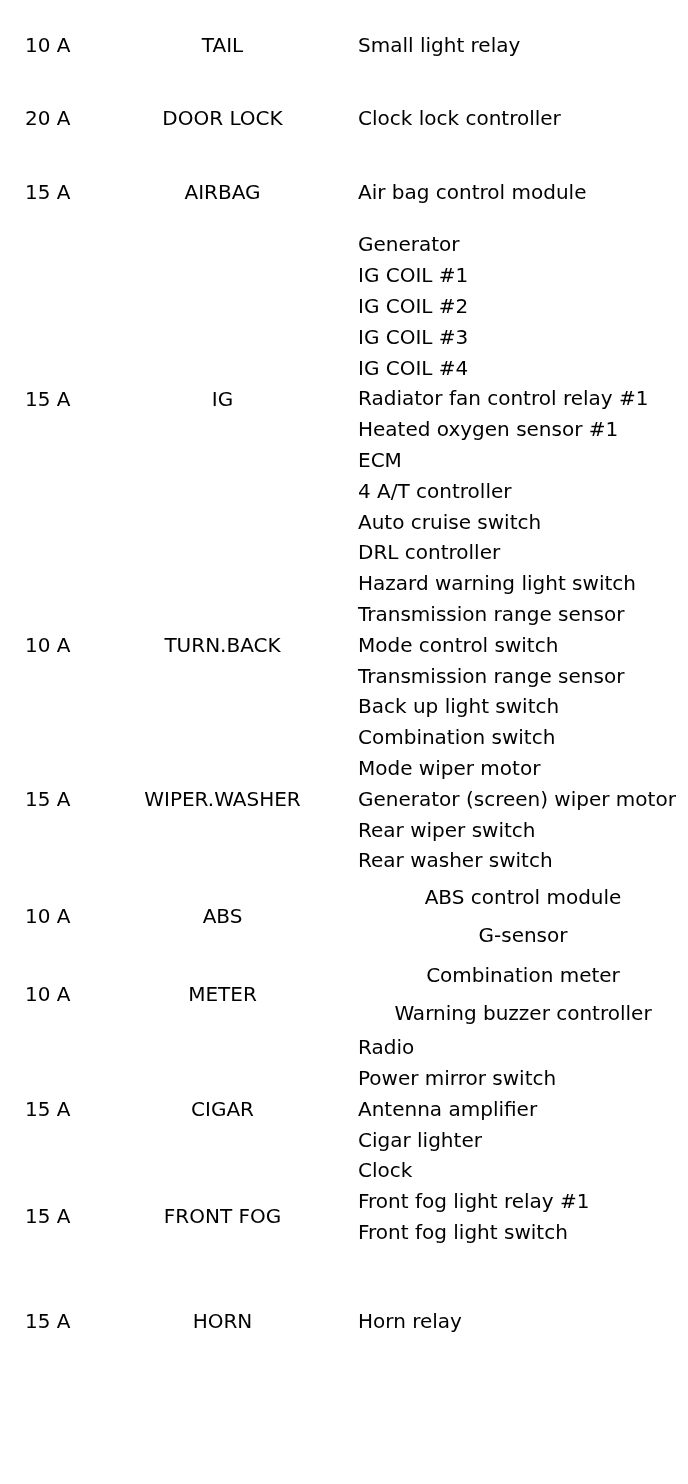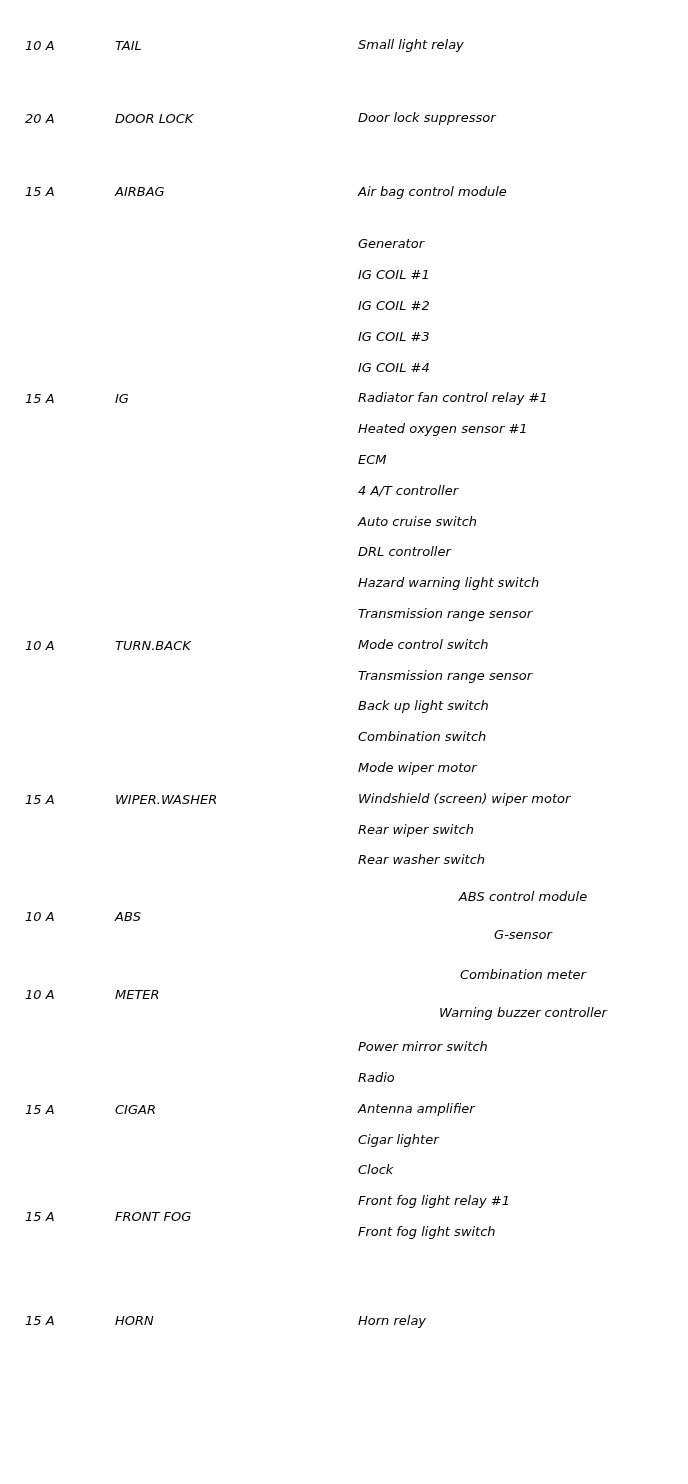--- a/index.html
+++ b/index.html
@@ -5,34 +5,34 @@
   html, body { margin: 0; padding: 0; background: #ffffff; }
   .page {
     position: relative;
     width: 688px;
     height: 1484px;
     box-sizing: border-box;
     padding-top: 30px;
     background: #ffffff;
     color: #000000;
     font-family: "DejaVu Sans", sans-serif;
-    font-size: 13px;
+    font-size: 20px;
     overflow: hidden;
-    font-style: italic;
   }
   .fuse-row { display: flex; align-items: center; }
   .col-amps {
     width: 115px;
     padding-left: 25px;
     box-sizing: border-box;
     flex-shrink: 0;
     white-space: nowrap;
   }
   .col-name {
     width: 215px;
+    text-align: center;
     flex-shrink: 0;
     white-space: nowrap;
   }
   .col-circuits {
     flex: 1;
     padding-left: 28px;
     box-sizing: border-box;
     min-width: 0;
   }
   .circuit {
@@ -67,21 +67,21 @@
     <div class="col-name">TAIL</div>
     <div class="col-circuits">
         <div class="circuit">Small light relay</div>
       </div>
   </div>
 
   <div class="fuse-row" id="sec-doorlock">
     <div class="col-amps">20 A</div>
     <div class="col-name">DOOR LOCK</div>
     <div class="col-circuits">
-        <div class="circuit">Door lock suppressor</div>
+        <div class="circuit">Clock lock controller</div>
       </div>
   </div>
 
   <div class="fuse-row" id="sec-airbag">
     <div class="col-amps">15 A</div>
     <div class="col-name">AIRBAG</div>
     <div class="col-circuits">
         <div class="circuit">Air bag control module</div>
       </div>
   </div>
@@ -115,21 +115,21 @@
         <div class="circuit">Back up light switch</div>
       </div>
   </div>
 
   <div class="fuse-row" id="sec-wiperwasher">
     <div class="col-amps">15 A</div>
     <div class="col-name">WIPER.WASHER</div>
     <div class="col-circuits">
         <div class="circuit">Combination switch</div>
         <div class="circuit">Mode wiper motor</div>
-        <div class="circuit">Windshield (screen) wiper motor</div>
+        <div class="circuit">Generator (screen) wiper motor</div>
         <div class="circuit">Rear wiper switch</div>
         <div class="circuit">Rear washer switch</div>
       </div>
   </div>
 
   <div class="fuse-row sp-lg" id="sec-abs">
     <div class="col-amps">10 A</div>
     <div class="col-name">ABS</div>
     <div class="col-circuits">
         <div class="circuit">ABS control module</div>
@@ -143,22 +143,22 @@
     <div class="col-circuits">
         <div class="circuit">Combination meter</div>
         <div class="circuit">Warning buzzer controller</div>
       </div>
   </div>
 
   <div class="fuse-row" id="sec-cigar">
     <div class="col-amps">15 A</div>
     <div class="col-name">CIGAR</div>
     <div class="col-circuits">
+        <div class="circuit">Radio</div>
         <div class="circuit">Power mirror switch</div>
-        <div class="circuit">Radio</div>
         <div class="circuit">Antenna amplifier</div>
         <div class="circuit">Cigar lighter</div>
         <div class="circuit">Clock</div>
       </div>
   </div>
 
   <div class="fuse-row" id="sec-frontfog">
     <div class="col-amps">15 A</div>
     <div class="col-name">FRONT FOG</div>
     <div class="col-circuits">

